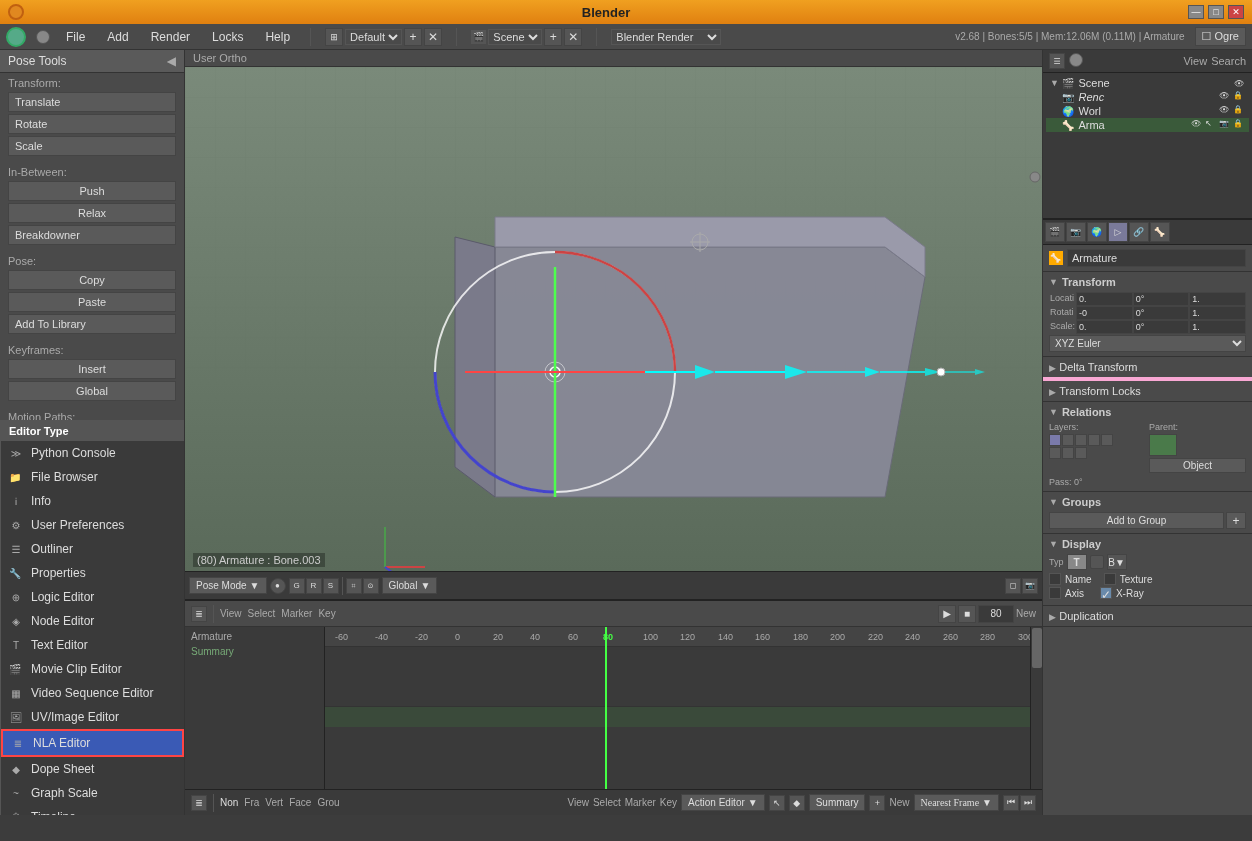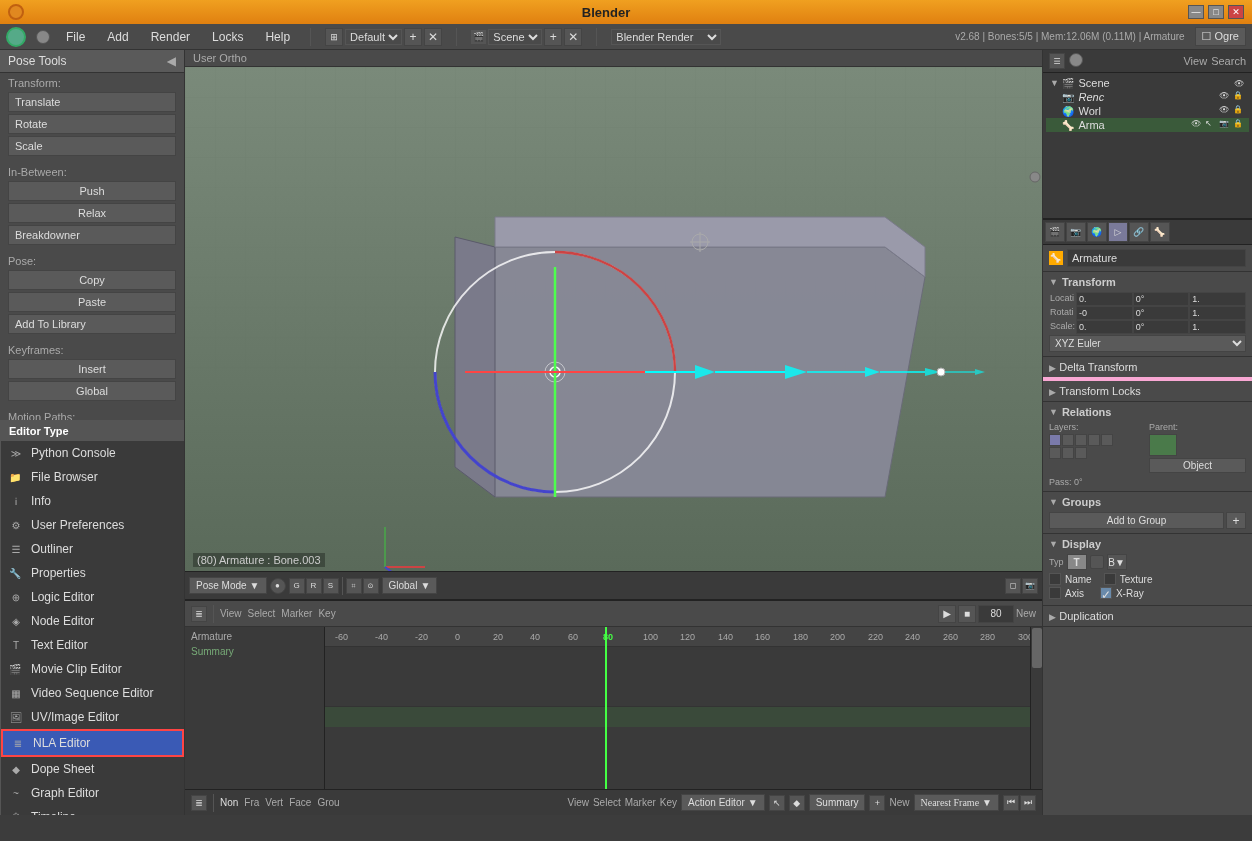--- a/index.html
+++ b/index.html
@@ -382,21 +382,21 @@
         <div class="dropdown-item highlighted" style="border:2px solid #ff4444;background:#3a5ab5;">
           <span class="di-icon">≣</span>
           <span>NLA Editor</span>
         </div>
         <div class="dropdown-item">
           <span class="di-icon">◆</span>
           <span>Dope Sheet</span>
         </div>
         <div class="dropdown-item">
           <span class="di-icon">~</span>
-          <span>Graph Editor</span>
+          <span>Graph Scale</span>
         </div>
         <div class="dropdown-item">
           <span class="di-icon">⏱</span>
           <span>Timeline</span>
         </div>
 
       </div>
     </div>
   </div>
 

